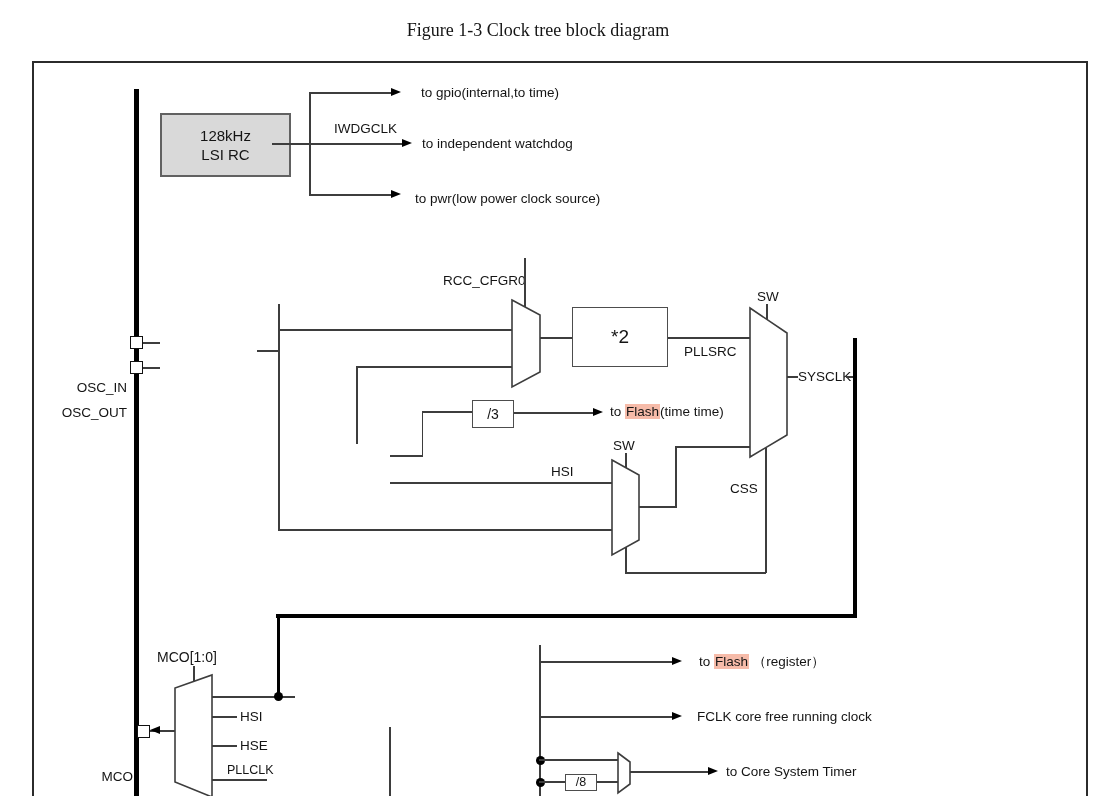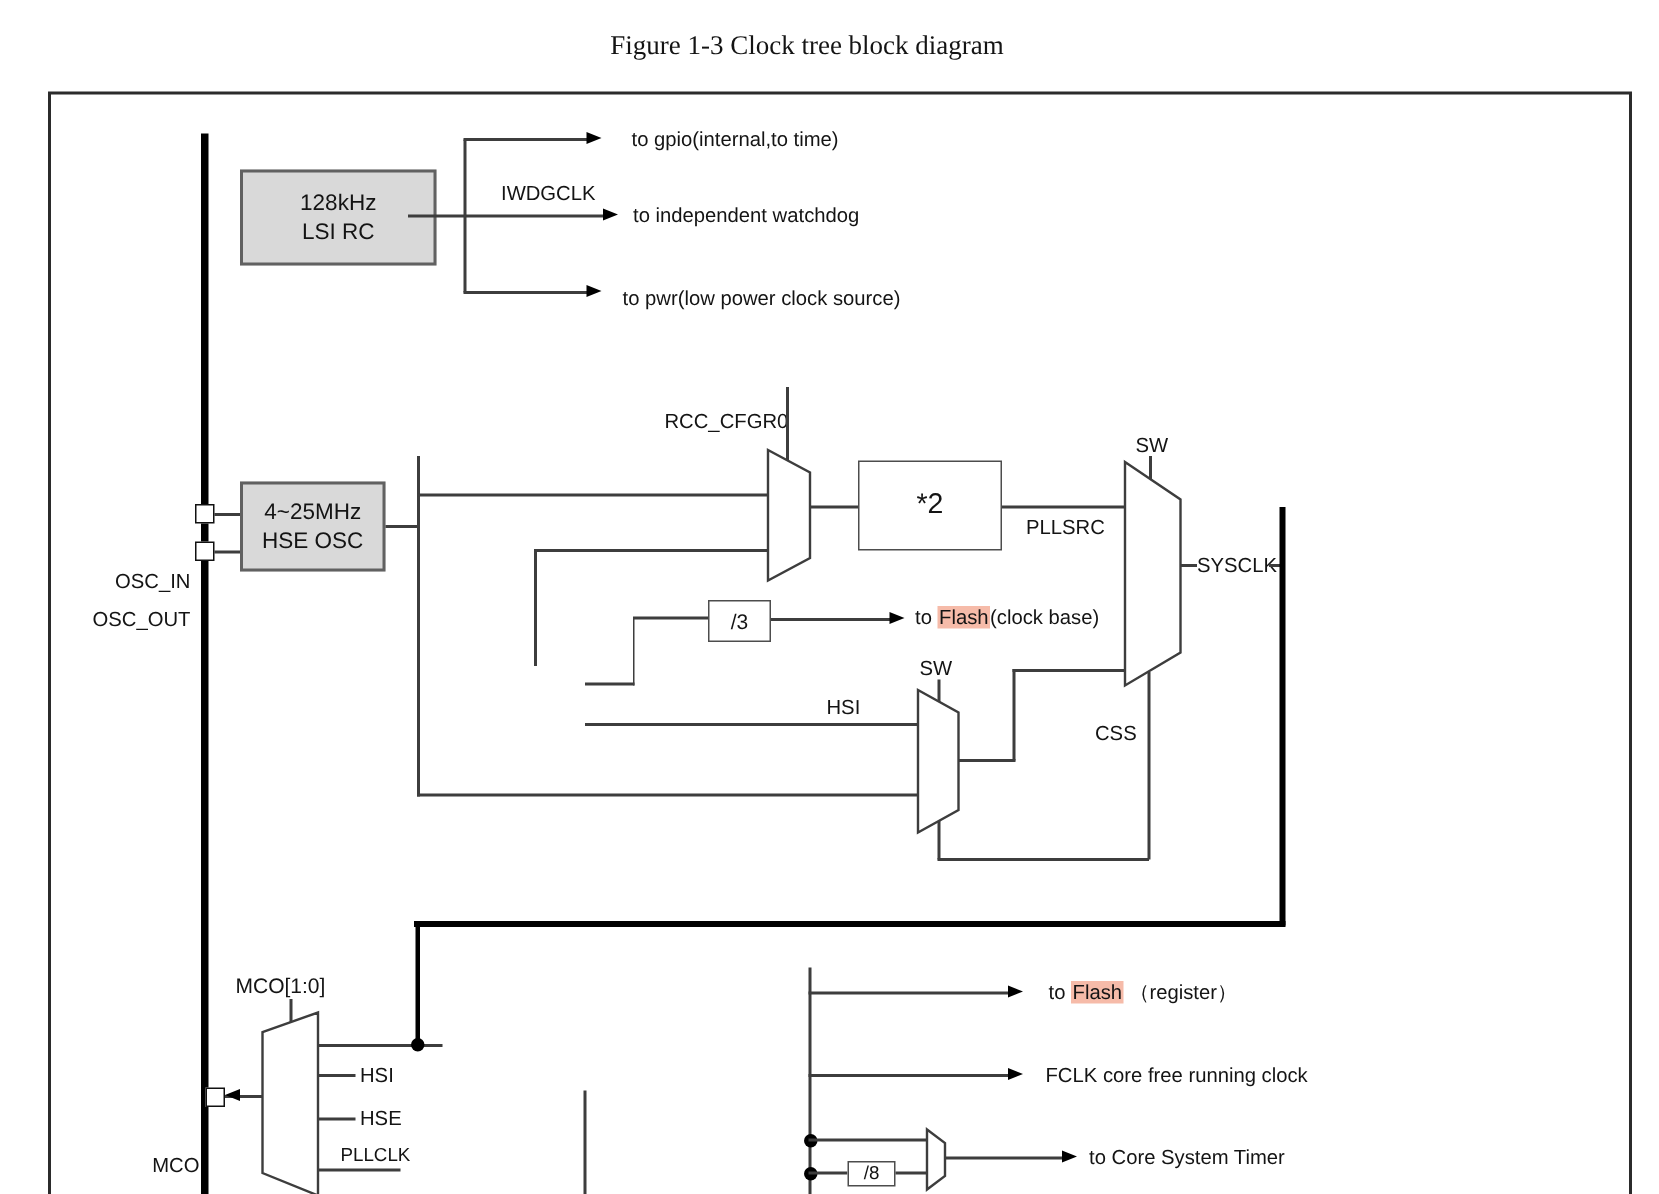--- a/index.html
+++ b/index.html
@@ -51,40 +51,36 @@
   <div class="h" style="left:309px;top:194px;width:83px;"></div>
   <span class="ar" style="left:391px;top:190px;"></span>
   <div class="lbl" style="left:415px;top:191px;">to pwr(low power clock source)</div>
 
   <div class="lbl rt" style="left:60px;top:334px;width:67px;">OSC_IN</div>
   <div class="lbl rt" style="left:52px;top:359px;width:75px;text-align:right;">OSC_OUT</div>
   <div class="h" style="left:140px;top:342px;width:20px;"></div>
   <div class="h" style="left:140px;top:367px;width:20px;"></div>
   <div class="pin" style="left:130px;top:336px;"></div>
   <div class="pin" style="left:130px;top:361px;"></div>
-  <div class="box" style="left:160px;top:321px;width:97px;height:60px;">
-    <span>4~25MHz</span>
-    <span>HSE OSC</span>
-  </div>
   <div class="h" style="left:257px;top:350px;width:22px;"></div>
   <div class="v" style="left:278px;top:304px;height:227px;"></div>
   <div class="h" style="left:278px;top:329px;width:234px;"></div>
   <div class="h" style="left:278px;top:529px;width:334px;"></div>
 
   <div class="v" style="left:356px;top:366px;height:78px;"></div>
   <div class="h" style="left:356px;top:366px;width:156px;"></div>
   <div class="h" style="left:390px;top:455px;width:33px;"></div>
   <div class="v" style="left:421.5px;top:412px;height:45px;"></div>
   <div class="h" style="left:421.5px;top:411px;width:51px;"></div>
   <div class="box wbox" style="left:472px;top:400px;width:42px;height:28px;font-size:14px;">
     <span>/3</span>
   </div>
   <div class="h" style="left:514px;top:412px;width:81px;"></div>
   <span class="ar" style="left:593px;top:408px;"></span>
-  <div class="lbl" style="left:610px;top:404px;"><span>to </span><span class="hl">Flash</span><span>(clock base)</span></div>
+  <div class="lbl" style="left:610px;top:404px;"><span>to </span><span class="hl">Flash</span><span>(time time)</span></div>
   <div class="h" style="left:390px;top:482px;width:222px;"></div>
   <div class="lbl" style="left:551px;top:464px;">HSI</div>
 
   <div class="lbl" style="left:443px;top:273px;">RCC_CFGR0</div>
   <div class="v" style="left:524px;top:258px;height:50px;"></div>
   <div class="h" style="left:540px;top:337px;width:32px;"></div>
   <div class="box wbox" style="left:572px;top:307px;width:96px;height:60px;font-size:19px;">
     <span>*2</span>
   </div>
   <div class="h" style="left:668px;top:337px;width:82px;"></div>

